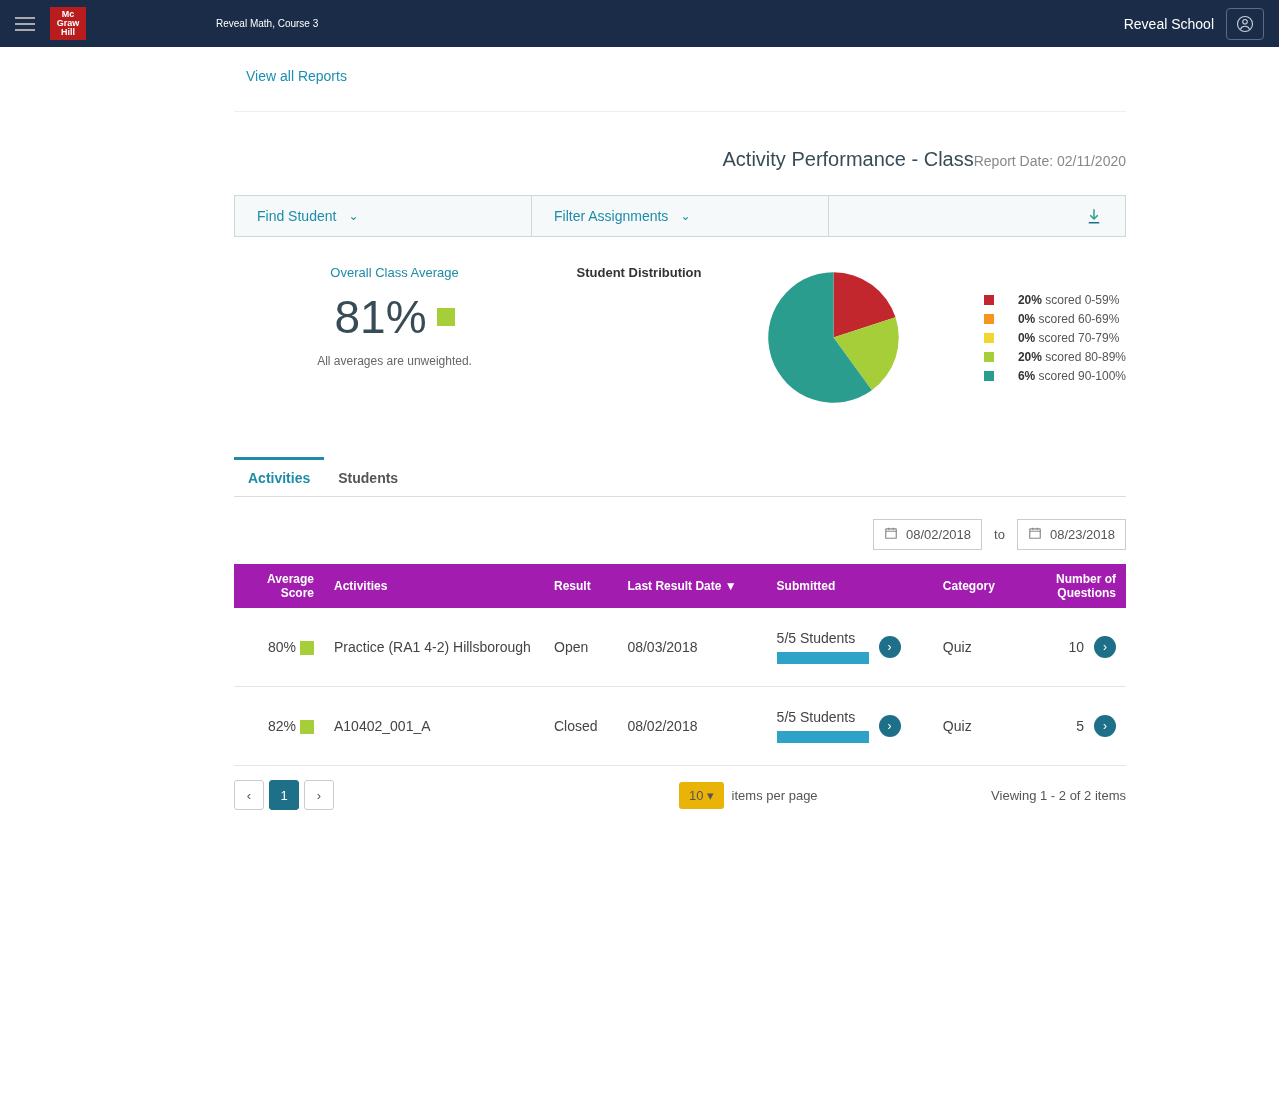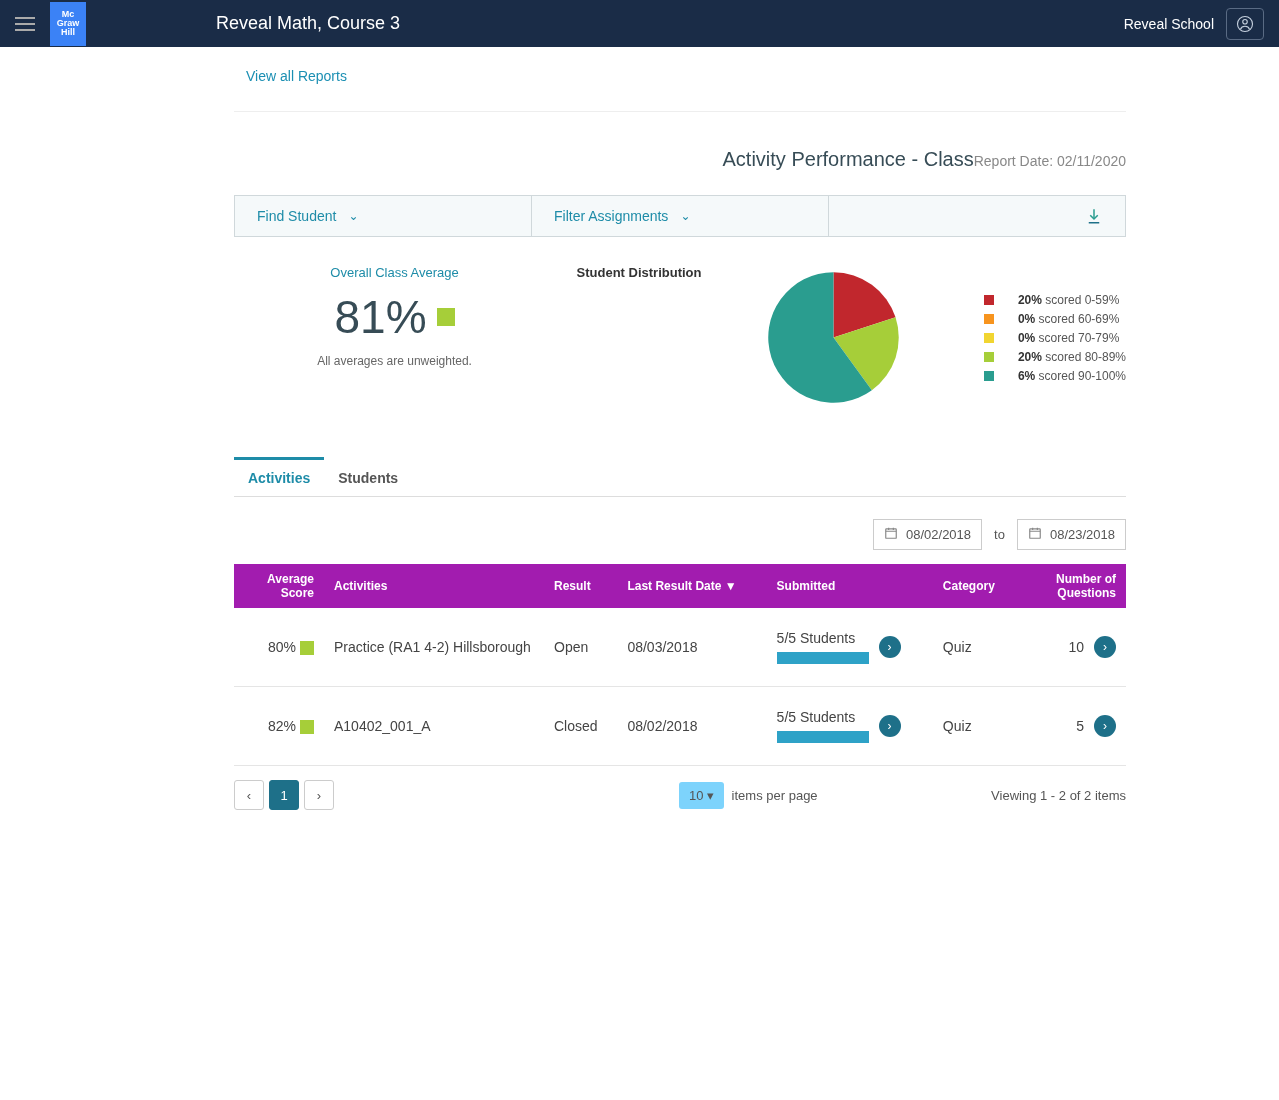--- a/index.html
+++ b/index.html
@@ -1,21 +1,21 @@
 <!DOCTYPE html>
 <html><head>
 <meta charset="utf-8">
 <style>
 * { box-sizing: border-box; margin: 0; padding: 0; }
 body { font-family: Arial, Helvetica, sans-serif; background: #fff; color: #333; }
 .header { background: #1a2c47; height: 47px; display: flex; align-items: center; padding: 0 15px; color: #fff; }
 .hamburger { width: 20px; height: 14px; display: flex; flex-direction: column; justify-content: space-between; margin-right: 15px; cursor: pointer; }
 .hamburger span { display: block; height: 2px; background: #aaa; width: 100%; }
-.logo { width: 36px; height: 44px; background: #3b82f6; color: #fff; font-size: 9px; font-weight: bold; display: flex; flex-direction: column; align-items: center; justify-content: center; line-height: 1; margin-right: 130px; }
-.course-title { font-size: 18px; }
+.logo { width: 36px; height: 33px; background: #b91c1c; color: #fff; font-size: 9px; font-weight: bold; display: flex; flex-direction: column; align-items: center; justify-content: center; line-height: 1; margin-right: 130px; }
+.course-title { font-size: 10px; }
 .header-right { margin-left: auto; display: flex; align-items: center; gap: 12px; }
 .school-name { font-size: 14px; }
 .user-icon-box { width: 38px; height: 32px; border: 1px solid #5a6b84; border-radius: 4px; display: flex; align-items: center; justify-content: center; }
 
 .main { margin-left: 220px; width: 920px; background: #fff; padding: 20px 14px 40px; }
 .view-link { color: #1b8fb3; font-size: 14px; text-decoration: none; display: inline-block; margin-left: 12px; }
 .divider { border: none; border-top: 1px solid #eee; margin: 26px 0 0; }
 
 .title-row { display: flex; justify-content: flex-end; align-items: baseline; margin: 36px 0 24px; }
 .page-title { font-size: 20px; font-weight: normal; color: #374c56; }
@@ -59,21 +59,21 @@
 .submitted-cell { font-size: 13px; }
 .submitted-bar { height: 12px; background: #2ea2c7; width: 92px; margin-top: 6px; }
 .circle-arrow { width: 22px; height: 22px; background: #1e7089; border-radius: 50%; display: inline-flex; align-items: center; justify-content: center; color: #fff; font-size: 12px; cursor: pointer; }
 .num-cell { text-align: right; }
 .num-cell-inner { display: flex; align-items: center; justify-content: flex-end; gap: 10px; }
 
 .pagination { display: flex; align-items: center; margin-top: 14px; font-size: 13px; color: #555; }
 .pg-btn { width: 30px; height: 30px; border: 1px solid #ccc; background: #fff; display: flex; align-items: center; justify-content: center; cursor: pointer; margin-right: 5px; border-radius: 3px; }
 .pg-btn.active { background: #1e7089; color: #fff; border-color: #1e7089; }
 .items-pp { margin: 0 auto 0 340px; display: flex; align-items: center; gap: 8px; }
-.ipp-select { background: #7dd3fc; padding: 6px 10px; border-radius: 3px; cursor: pointer; }
+.ipp-select { background: #eab308; padding: 6px 10px; border-radius: 3px; cursor: pointer; }
 .viewing { margin-left: auto; }
 
 .download-icon svg { display: block; }
 </style>
 </head>
 <body>
 
 <div class="header">
   <div class="hamburger">
       <span></span>

